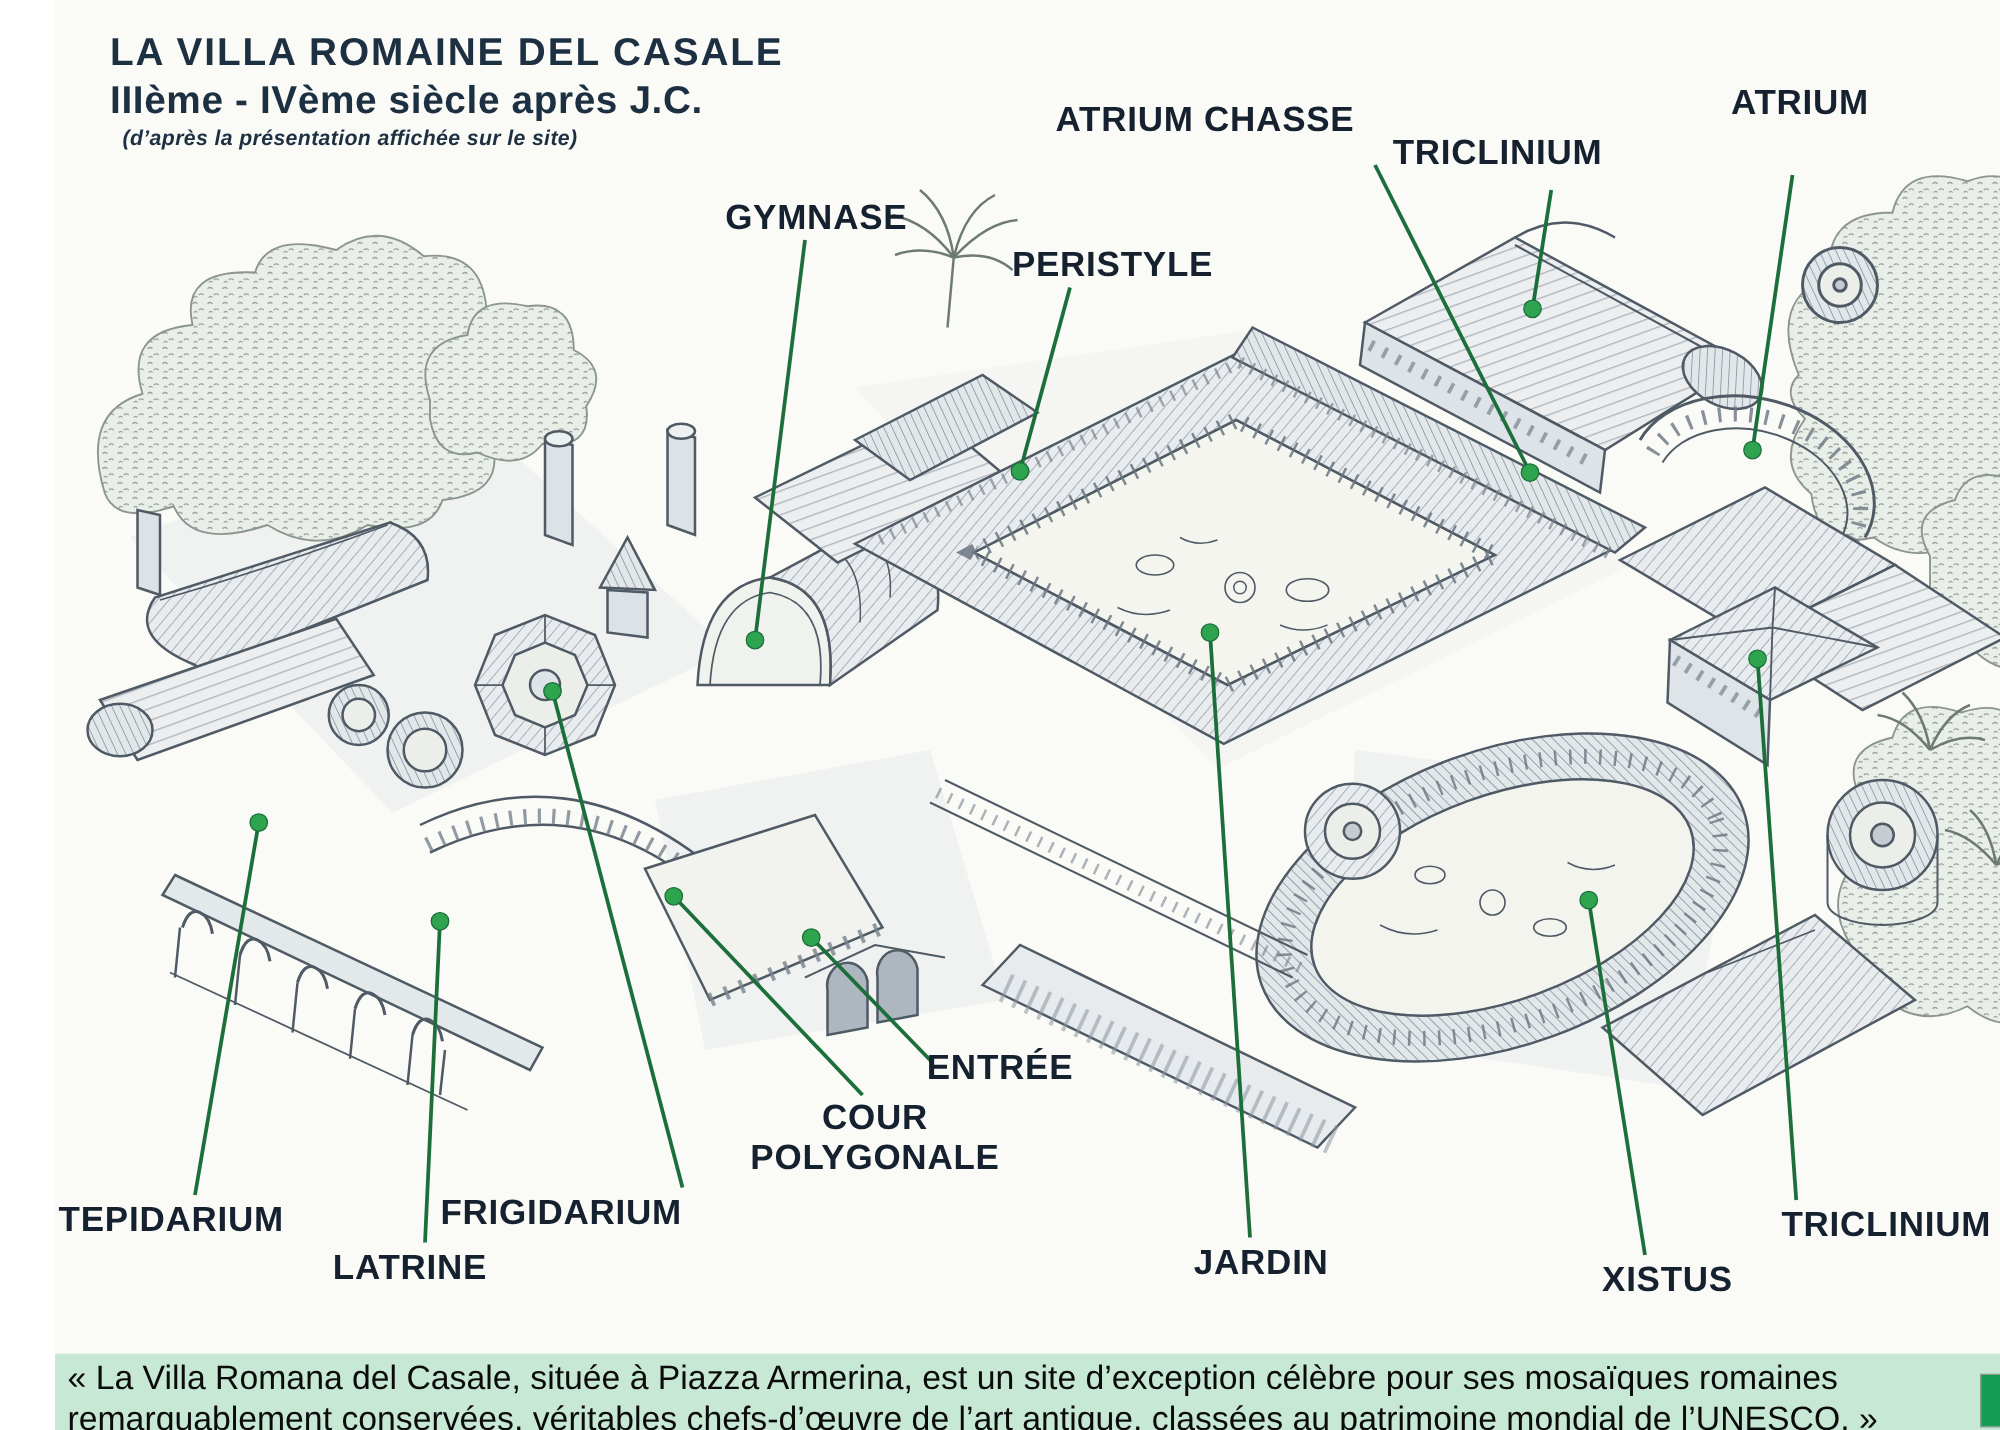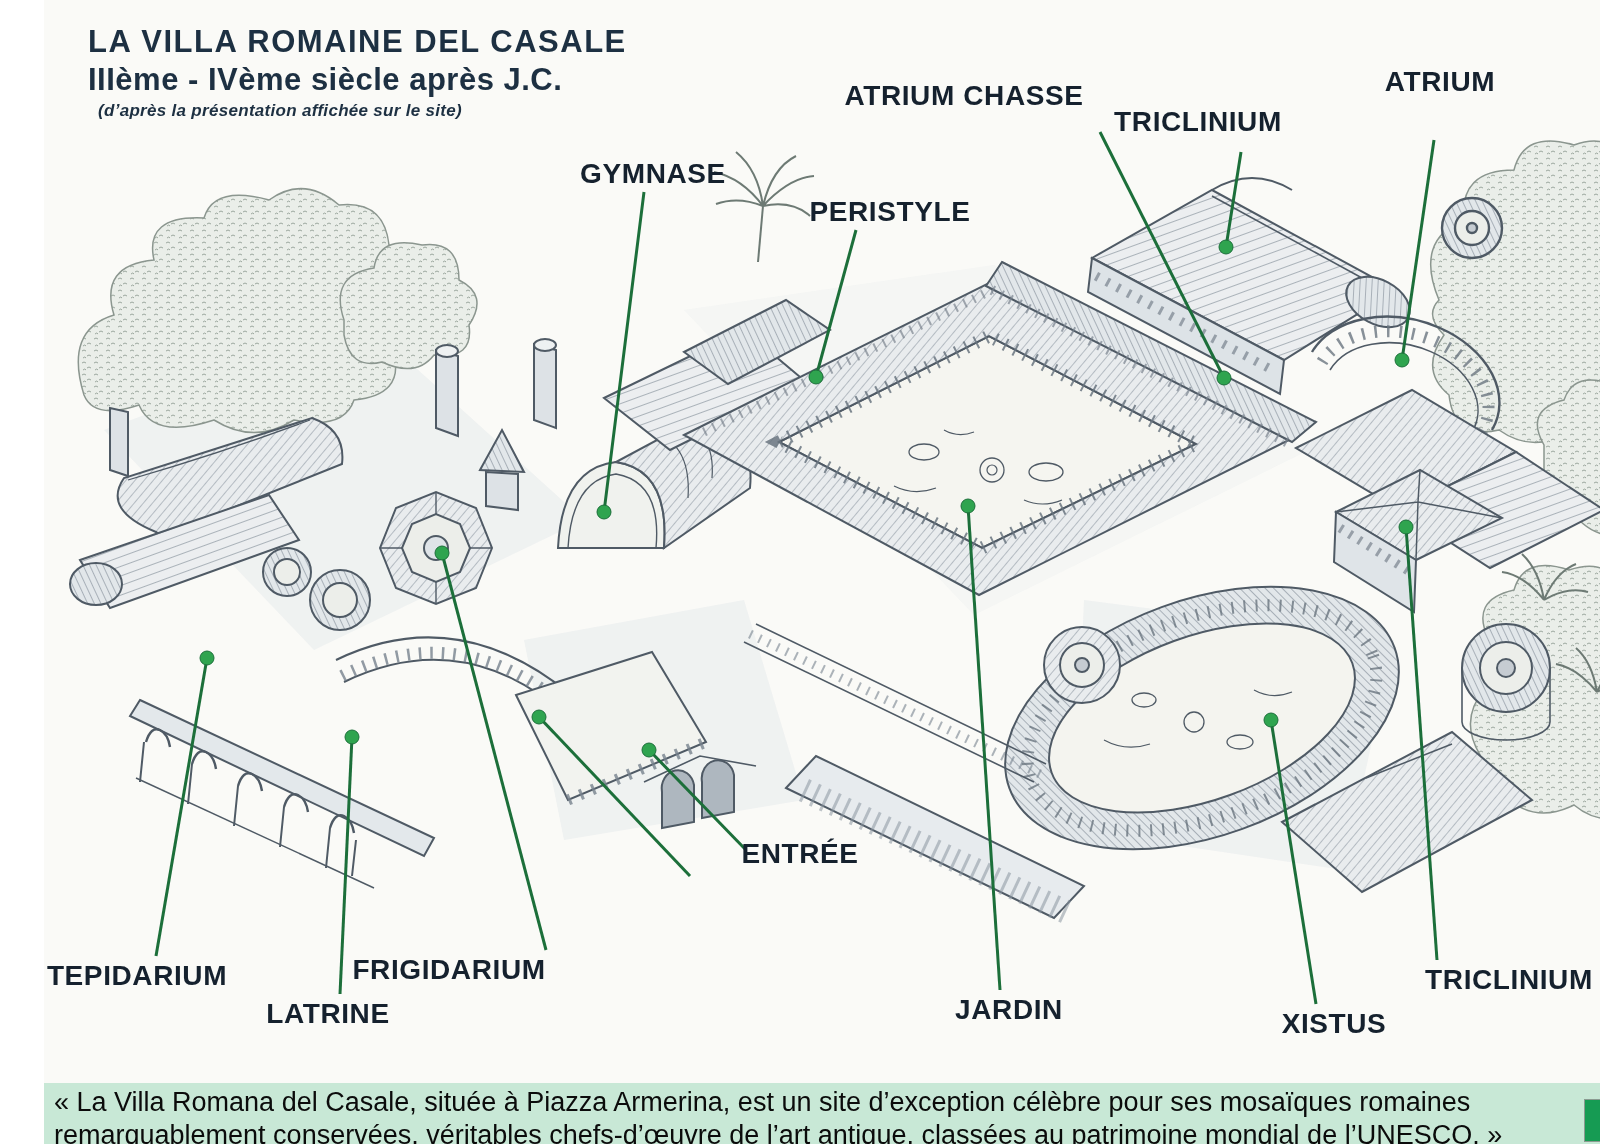--- a/index.html
+++ b/index.html
@@ -244,20 +244,24 @@
       </div>
       <div class="map-label" style="left: 93px; top: 960px;">
         <div>TEPIDARIUM</div>
       </div>
       <div class="map-label" style="left: 284px; top: 998px;">
         <div>LATRINE</div>
       </div>
       <div class="map-label" style="left: 405px; top: 954px;">
         <div>FRIGIDARIUM</div>
       </div>
+      <div class="map-label" style="left: 656px; top: 878px;">
+        <div>COUR</div>
+        <div>POLYGONALE</div>
+      </div>
       <div class="map-label" style="left: 756px; top: 838px;">
         <div>ENTRÉE</div>
       </div>
       <div class="map-label" style="left: 965px; top: 994px;">
         <div>JARDIN</div>
       </div>
       <div class="map-label" style="left: 1290px; top: 1008px;">
         <div>XISTUS</div>
       </div>
       <div class="map-label" style="left: 1465px; top: 964px;">

